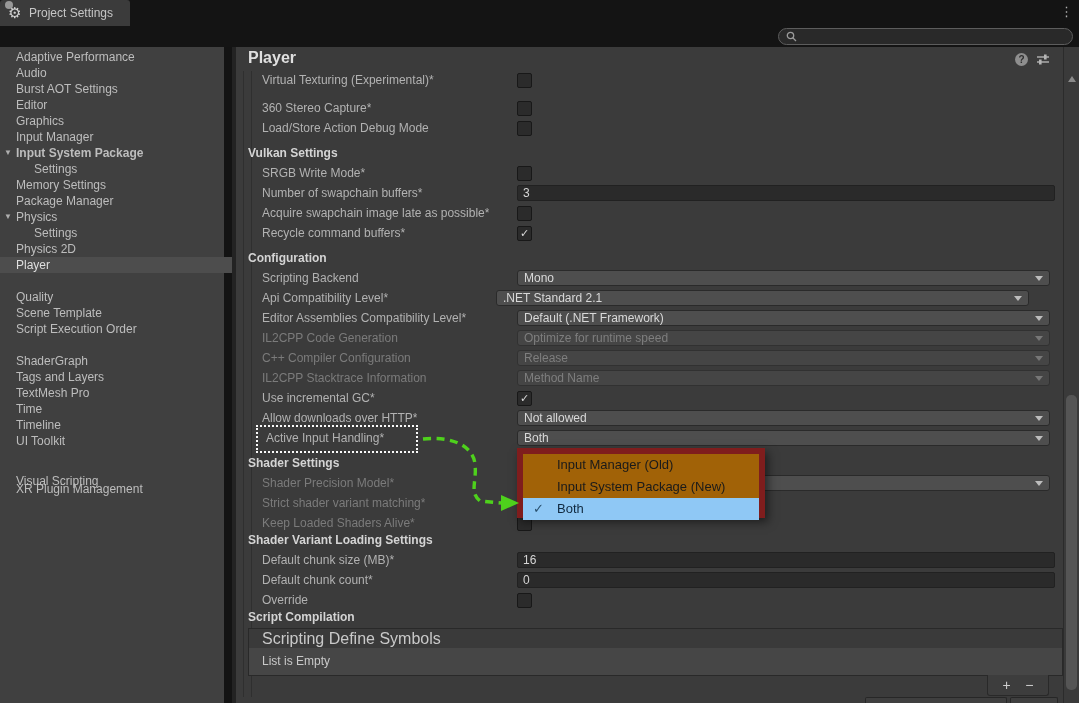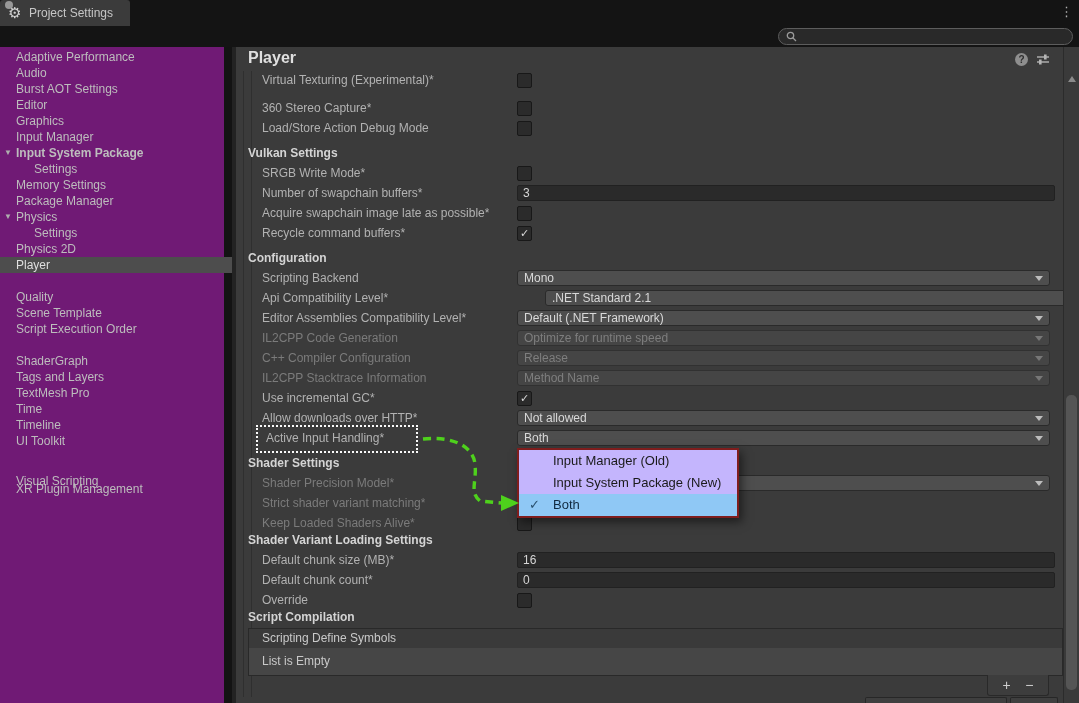--- a/index.html
+++ b/index.html
@@ -17,21 +17,21 @@
 
   
   .toolbar{left:0;top:26px;width:1079px;height:21px;background:#141414;}
   .search{left:778px;top:28px;width:295px;height:17px;background:#292929;border:1px solid #5d5d5d;
           border-radius:9px;display:flex;align-items:center;box-sizing:border-box;}
   .search svg{margin-left:7px;flex:0 0 auto;}
   .search input{background:transparent;border:none;outline:none;color:#d0d0d0;font-size:11px;
           width:250px;height:13px;padding:0 4px;font-family:"Liberation Sans",sans-serif;}
 
   
-  .sidebar{left:0;top:47px;width:224px;height:656px;background:#701a75;}
+  .sidebar{left:0;top:47px;width:224px;height:656px;background:#404040;}
   .side-row{position:absolute;left:0;width:232px;height:16px;cursor:default;}
   .side-row.selected{background:#4d4d4d;}
   .side-label{position:absolute;top:1px;font-size:12px;color:#bdbdbd;white-space:nowrap;}
   .side-row.selected .side-label{color:#dfdfdf;}
   .foldout{position:absolute;left:4px;top:3px;font-size:8px;color:#aeaeae;}
   .divider{left:232px;top:47px;width:4px;height:656px;background:#232323;}
 
   
   .main-bg{left:236px;top:47px;width:843px;height:656px;background:#3b3b3b;}
   .page-title{left:248px;top:49px;font-size:16px;font-weight:bold;color:#e0e0e0;}
@@ -54,37 +54,37 @@
   .dropdown{position:absolute;width:525px;height:14px;background:#4e4e4e;border:1px solid #2a2a2a;
           border-radius:3px;color:#d9d9d9;font-size:12px;line-height:14px;padding-left:6px;}
   .dropdown .dd-arrow{position:absolute;right:6px;top:5px;width:0;height:0;
           border-left:4px solid transparent;border-right:4px solid transparent;
           border-top:5px solid #bdbdbd;}
   .dropdown.disabled{background:#454545;color:#7e7e7e;border-color:#313131;}
   .dropdown.disabled .dd-arrow{border-top-color:#777;}
 
   
   .lb-header{left:248px;top:628px;width:800px;height:19px;background:#3a3a3a;border:1px solid #292929;
-             color:#c9c9c9;font-size:12px;line-height:19px;padding-left:13px;box-sizing:content-box;}
+             color:#c9c9c9;font-size:16px;line-height:19px;padding-left:13px;box-sizing:content-box;}
   .lb-body{left:248px;top:648px;width:800px;height:27px;background:#464646;border:1px solid #292929;
              border-top:none;color:#c9c9c9;font-size:12px;line-height:27px;padding-left:13px;}
   .lb-footer{left:987px;top:675px;width:60px;height:20px;background:#3d3d3d;border:1px solid #292929;
              border-top:none;border-radius:0 0 3px 3px;display:flex;align-items:center;
              justify-content:space-evenly;}
   .lb-footer span{color:#cfcfcf;font-size:14px;line-height:14px;cursor:default;}
   .partial-btn{background:#3f3f3f;border:1px solid #272727;border-bottom:none;border-radius:2px 2px 0 0;}
 
   
   .vtrack{left:1063px;top:47px;width:16px;height:656px;background:#3a3a3a;border-left:1px solid #2b2b2b;box-sizing:border-box;}
   .vup{left:1068px;top:76px;width:0;height:0;border-left:4px solid transparent;
        border-right:4px solid transparent;border-bottom:6px solid #8a8a8a;}
   .vthumb{left:1066px;top:395px;width:11px;height:295px;background:#555555;border-radius:5px;}
 
   
-  .popup{left:517px;top:448px;width:222px;height:70px;background:#c4b5fd;border:2px solid #7f1d1d;
+  .popup{left:517px;top:448px;width:248px;height:70px;background:#a16207;border:6px solid #7f1d1d;
          box-shadow:3px 4px 9px rgba(0,0,0,.5);z-index:5;box-sizing:border-box;}
   .popup-item{position:relative;height:22px;line-height:22px;font-size:13px;color:#1a1a1a;
               padding-left:34px;white-space:nowrap;}
   .popup-item.sel{background:#8fc8f5;color:#10293f;}
   .popup-check{position:absolute;left:10px;top:0;color:#29506e;font-size:13px;}
 
   
   .dashed-box{left:256px;top:425px;width:162px;height:28px;border:2px dotted #fafafa;z-index:6;box-sizing:border-box;}
   .arrow-svg{left:413px;top:424px;z-index:7;}
 </style>
@@ -220,21 +220,21 @@
       <div class="abs row-label" style="left: 262px; top: 186px;">Number of swapchain buffers*</div>
       <div class="abs tfield" style="left: 517px; top: 185px;">3</div>
       <div class="abs row-label" style="left: 262px; top: 206px;">Acquire swapchain image late as possible*</div>
       <div class="abs checkbox" style="left: 517px; top: 206px;"></div>
       <div class="abs row-label" style="left: 262px; top: 226px;">Recycle command buffers*</div>
       <div class="abs checkbox" style="left: 517px; top: 226px;">✓</div>
       <div class="abs section-label" style="left: 248px; top: 251px;">Configuration</div>
       <div class="abs row-label" style="left: 262px; top: 271px;">Scripting Backend</div>
       <div class="abs dropdown" style="left: 517px; top: 270px;">Mono<div class="dd-arrow"></div></div>
       <div class="abs row-label" style="left: 262px; top: 291px;">Api Compatibility Level*</div>
-      <div class="abs dropdown" style="left: 545px; top: 290px;">.NET Standard 2.1<div class="dd-arrow"></div></div>
+      <div class="abs dropdown" style="left: 496px; top: 290px;">.NET Standard 2.1<div class="dd-arrow"></div></div>
       <div class="abs row-label" style="left: 262px; top: 311px;">Editor Assemblies Compatibility Level*</div>
       <div class="abs dropdown" style="left: 517px; top: 310px;">Default (.NET Framework)<div class="dd-arrow"></div></div>
       <div class="abs row-label disabled" style="left: 262px; top: 331px;">IL2CPP Code Generation</div>
       <div class="abs dropdown disabled" style="left: 517px; top: 330px;">Optimize for runtime speed<div class="dd-arrow"></div></div>
       <div class="abs row-label disabled" style="left: 262px; top: 351px;">C++ Compiler Configuration</div>
       <div class="abs dropdown disabled" style="left: 517px; top: 350px;">Release<div class="dd-arrow"></div></div>
       <div class="abs row-label disabled" style="left: 262px; top: 371px;">IL2CPP Stacktrace Information</div>
       <div class="abs dropdown disabled" style="left: 517px; top: 370px;">Method Name<div class="dd-arrow"></div></div>
       <div class="abs row-label" style="left: 262px; top: 391px;">Use incremental GC*</div>
       <div class="abs checkbox" style="left: 517px; top: 391px;">✓</div>

